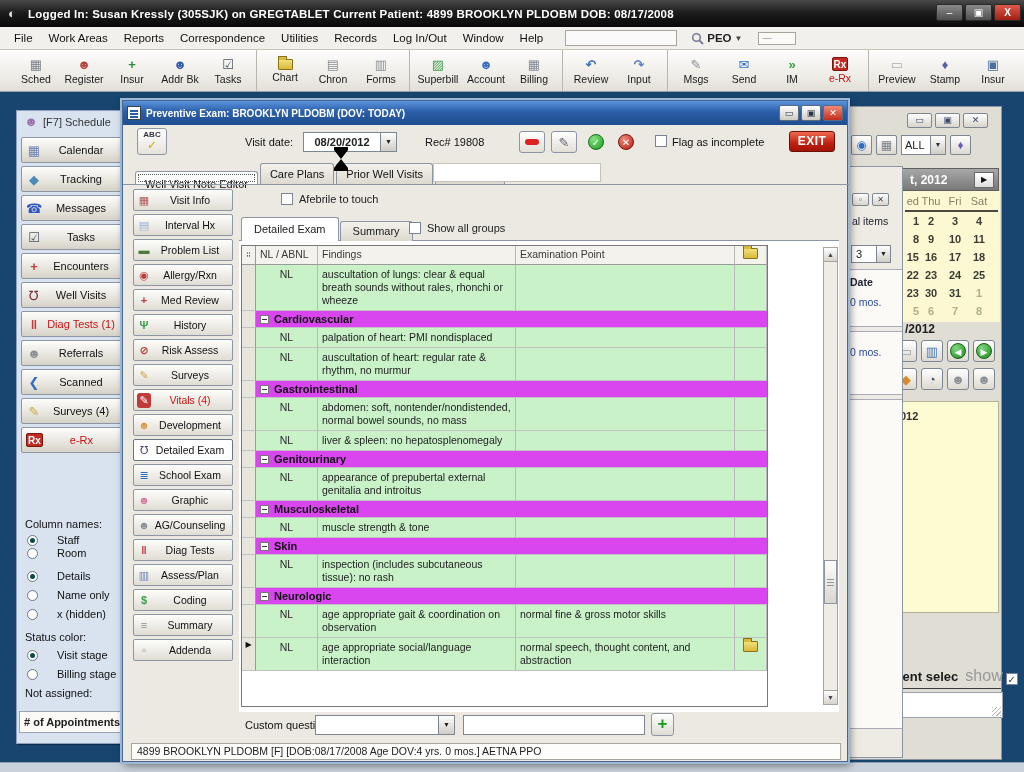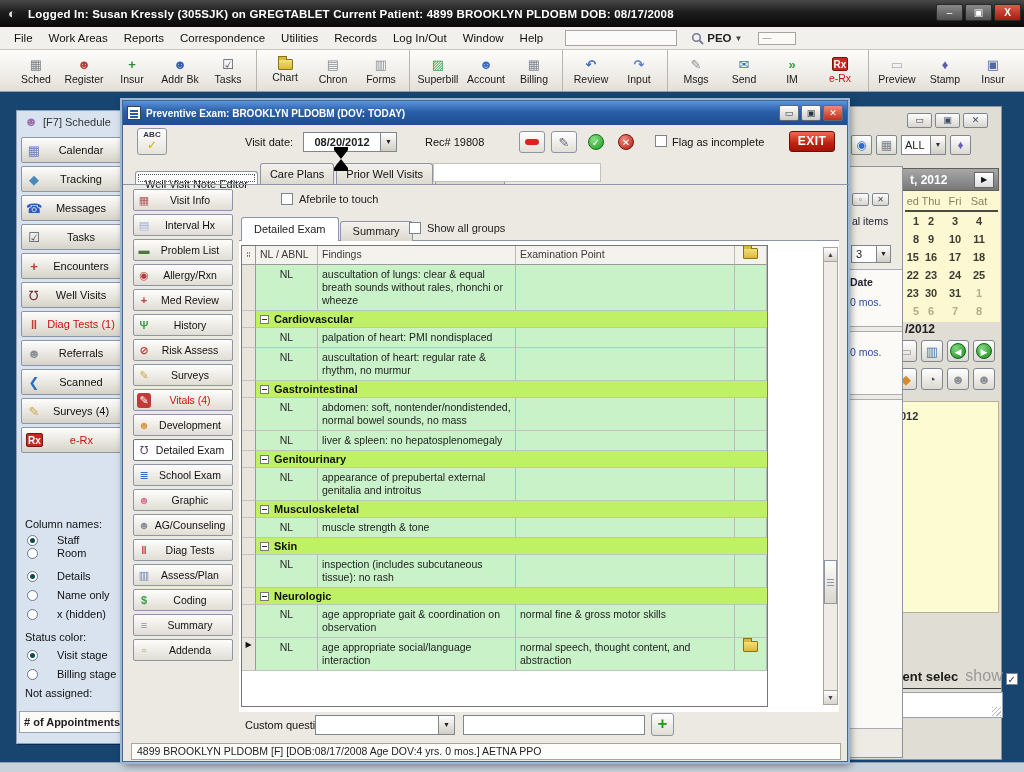--- a/index.html
+++ b/index.html
@@ -184,21 +184,21 @@
   .exam-white { position:absolute; left:116px; top:139px; width:600px; height:472px; background:#fff; border-top:1px solid #8c96a4; }
 
   .etable { position:absolute; left:118px; top:144px; width:527px; height:462px; background:#fff; border:1px solid #777;
     overflow:hidden; font-size:10.5px; }
   .trow { display:grid; grid-template-columns:14px 62px 198px 219px 32px; }
   .tcell { border-right:1px solid #b9b9b9; border-bottom:1px solid #c2c2c2; padding:3px 4px; line-height:13px; }
   .tcell.mark { background:#e8e5dc; border-right:1px solid #9a9a9a; padding:0; text-align:center; color:#111; font-size:8px; }
   .thead .tcell { background:#f3f2ed; color:#3a3a3a; border-bottom:1px solid #9a9a9a; padding:2px 4px; }
   .item .tcell.g { background:#c9f2c9; }
   .tcell.nl { text-align:center; color:#2a2a2a; }
-  .grp-cell { grid-column:2 / 6; background:#bef264; border-bottom:1px solid #c2c2c2; padding:2px 4px; display:flex; align-items:center; gap:5px; }
+  .grp-cell { grid-column:2 / 6; background:#d946ef; border-bottom:1px solid #c2c2c2; padding:2px 4px; display:flex; align-items:center; gap:5px; }
   .grp-box { width:9px; height:9px; border:1px solid #777; background:#fff; position:relative; flex:none; }
   .grp-box:after { content:""; position:absolute; left:1px; top:3px; width:5px; height:1px; background:#333; }
   .grp-lbl { font-weight:bold; font-size:11px; color:#111; }
 
   .vscroll { position:absolute; width:15px; background:#eeece5; border:1px solid #a9a59c; }
   .sb-arrow { position:absolute; left:0; width:13px; height:14px; background:linear-gradient(#fefefe,#d6d3ca);
     border-bottom:1px solid #a9a59c; text-align:center; font-size:7px; line-height:13px; color:#445; }
   .sb-arrow.dn { bottom:0; border-top:1px solid #a9a59c; border-bottom:none; }
   .sb-thumb { position:absolute; left:0; width:13px; background:linear-gradient(#fdfdfc,#d9d6cd); border:1px solid #8c96a4;
     display:flex; flex-direction:column; justify-content:center; gap:2px; padding:0 2px; }

